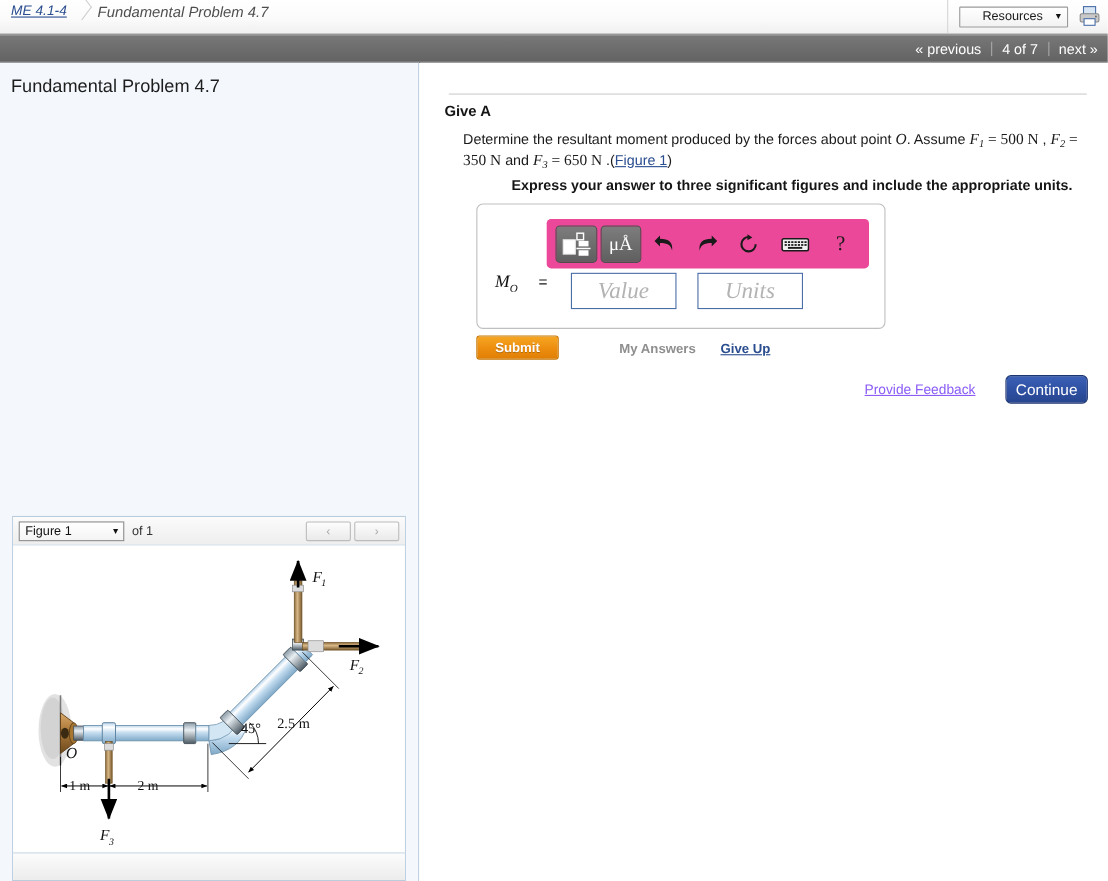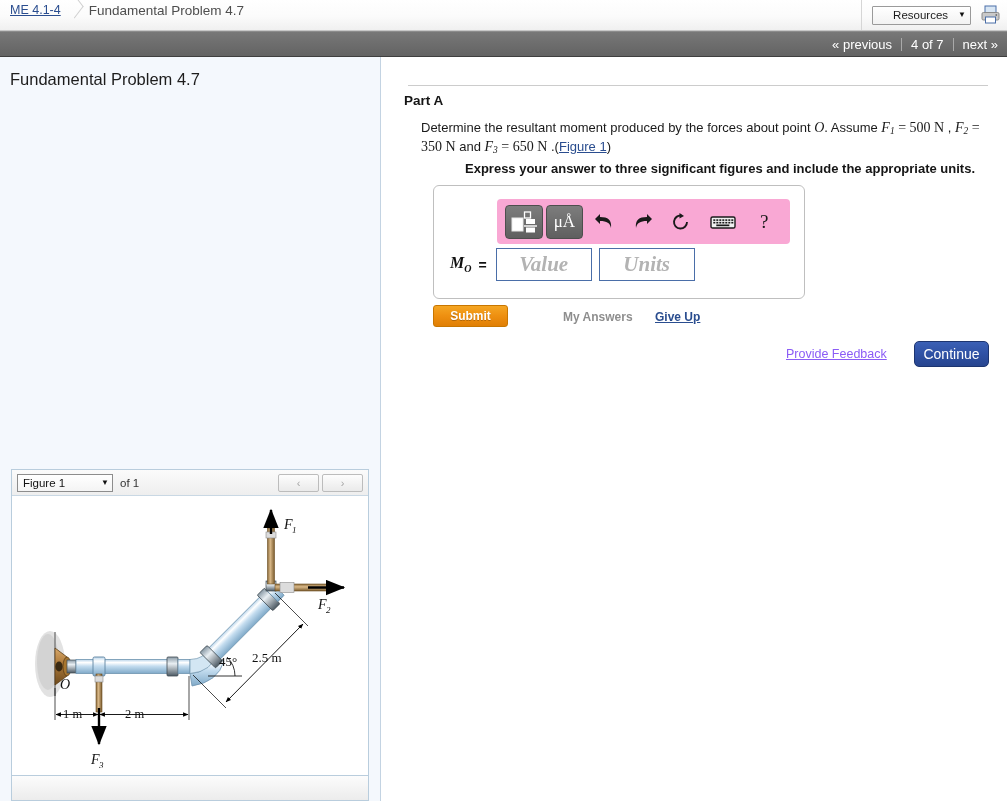--- a/index.html
+++ b/index.html
@@ -13,21 +13,21 @@
 
   
   #topbar {
     position: absolute; left: 0; top: 0;
     width: 1007px; height: 31px;
     background: linear-gradient(to bottom, #ffffff 0%, #fbfbfb 55%, #f0f0f0 100%);
     border-bottom: 1px solid #c8c8c8;
   }
   #crumbs {
     position: absolute; left: 10px; top: 0; height: 20px;
-    display: flex; align-items: center;
+    display: flex; align-items: center; font-style: italic;
   }
   .crumb-link {
     font-size: 12.5px; color: #2a4d8f;
     text-decoration: underline; cursor: pointer;
     white-space: nowrap;
   }
   .crumb-sep {
     width: 28px; height: 30px; position: relative;
   }
   .crumb-sep::after {
@@ -189,21 +189,21 @@
   #answer-box {
     position: absolute; left: 51px; top: 128px;
     width: 372px; height: 114px;
     border: 1px solid #bfbfbf;
     border-radius: 6px;
     background: #ffffff;
   }
   #mathtoolbar {
     position: absolute; left: 63px; top: 13px;
     width: 293px; height: 45px;
-    background: #f9a8d4;
+    background: #ec4899;
     border-radius: 4px;
     display: flex; align-items: center;
     padding: 0 8px;
     gap: 3px;
   }
   .tb-btn {
     width: 38px; height: 34px;
     background: linear-gradient(to bottom,#7d7d7d,#5f5f5f);
     border: 1px solid #4e4e4e;
     border-radius: 4px;
@@ -213,21 +213,21 @@
   .tb-icon {
     width: 36px; height: 34px;
     display: flex; align-items: center; justify-content: center;
     cursor: pointer;
     color: #1a1a1a;
   }
   .tb-icon.wide { width: 42px; }
 
   #mo-row {
     position: absolute; left: 16px; top: 62px;
-    display: flex; align-items: center; gap: 5px; font-weight: bold;
+    display: flex; align-items: flex-start; gap: 17px;
   }
   #mo-label {
     font-family: "Liberation Serif", serif;
     font-size: 16px; font-style: italic; color: #111;
     white-space: nowrap;
   }
   #mo-label sub { font-size: 10px; font-style: italic; }
   #eq { font-size: 14px; color: #111; margin-left: 2px; margin-right: 4px;}
   .ansfield {
     height: 33px;
@@ -438,21 +438,21 @@
       </svg>
     </div>
 
     <div id="figure-footer"></div>
   </div>
 </div>
 
 <div id="content">
   <div id="hr-top"></div>
 
-  <div id="part-a">Part A</div>
+  <div id="part-a">Give A</div>
 
   <div id="statement">
     <span>Determine the resultant moment produced by the forces about point </span><span class="mathv">O</span><span>. Assume </span><span class="mathv">F</span><span class="mathsub">1</span><span class="mathn"> = 500 N</span><span> , </span><span class="mathv">F</span><span class="mathsub">2</span><span class="mathn"> = 350 N</span><span> and </span><span class="mathv">F</span><span class="mathsub">3</span><span class="mathn"> = 650 N</span><span> .(</span><span class="figlink">Figure 1</span><span>)</span>
   </div>
 
   <div id="express">Express your answer to three significant figures and include the appropriate units.</div>
 
   <div id="answer-box">
     <div id="mathtoolbar">
       <div class="tb-btn">

